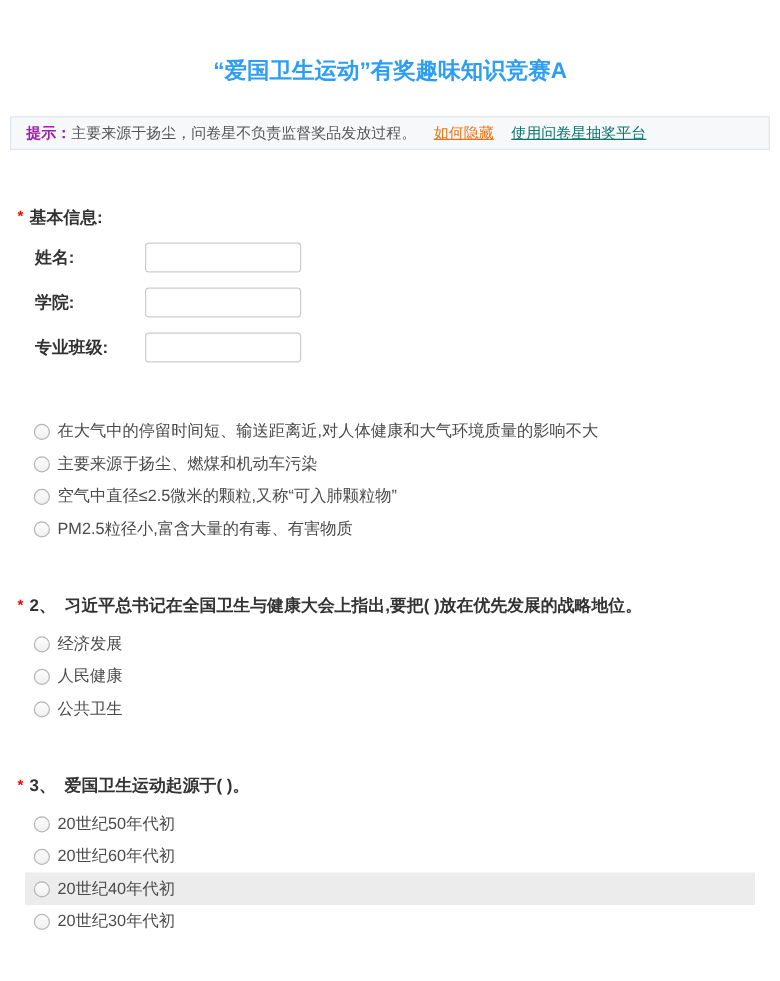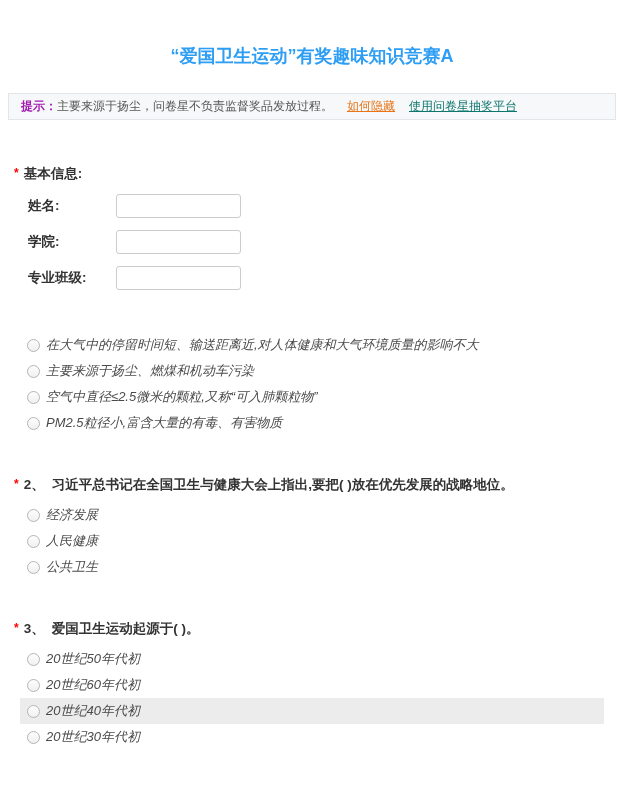--- a/index.html
+++ b/index.html
@@ -39,21 +39,21 @@
   .field-row label { width: 88px; flex-shrink: 0; font-size: 13.5px; font-weight: bold; color: #333; }
   .field-row input {
     width: 125px; height: 24px;
     border: 1px solid #ccc; border-radius: 3px;
     padding: 0 4px; font-size: 13px; color: #333; outline: none;
     font-family: "Liberation Sans", "DejaVu Sans", sans-serif;
   }
 
   .question { margin: 42px 20px 0 14px; }
   .question.q2, .question.q3 { margin-top: 40px; }
-  .options { margin-top: 9px; margin-left: 6px; font-style: italic; }
+  .options { margin-top: 9px; margin-left: 6px; }
   .option {
     display: flex; align-items: center;
     padding: 5px 8px 5px 7px;
     font-size: 13px; color: #4a4a4a; line-height: 16px;
     cursor: pointer;
   }
   .option.highlight { background: #ececec; }
   .radio {
     width: 13px; height: 13px; flex-shrink: 0;
     border: 1px solid #b5b5b5; border-radius: 50%;

